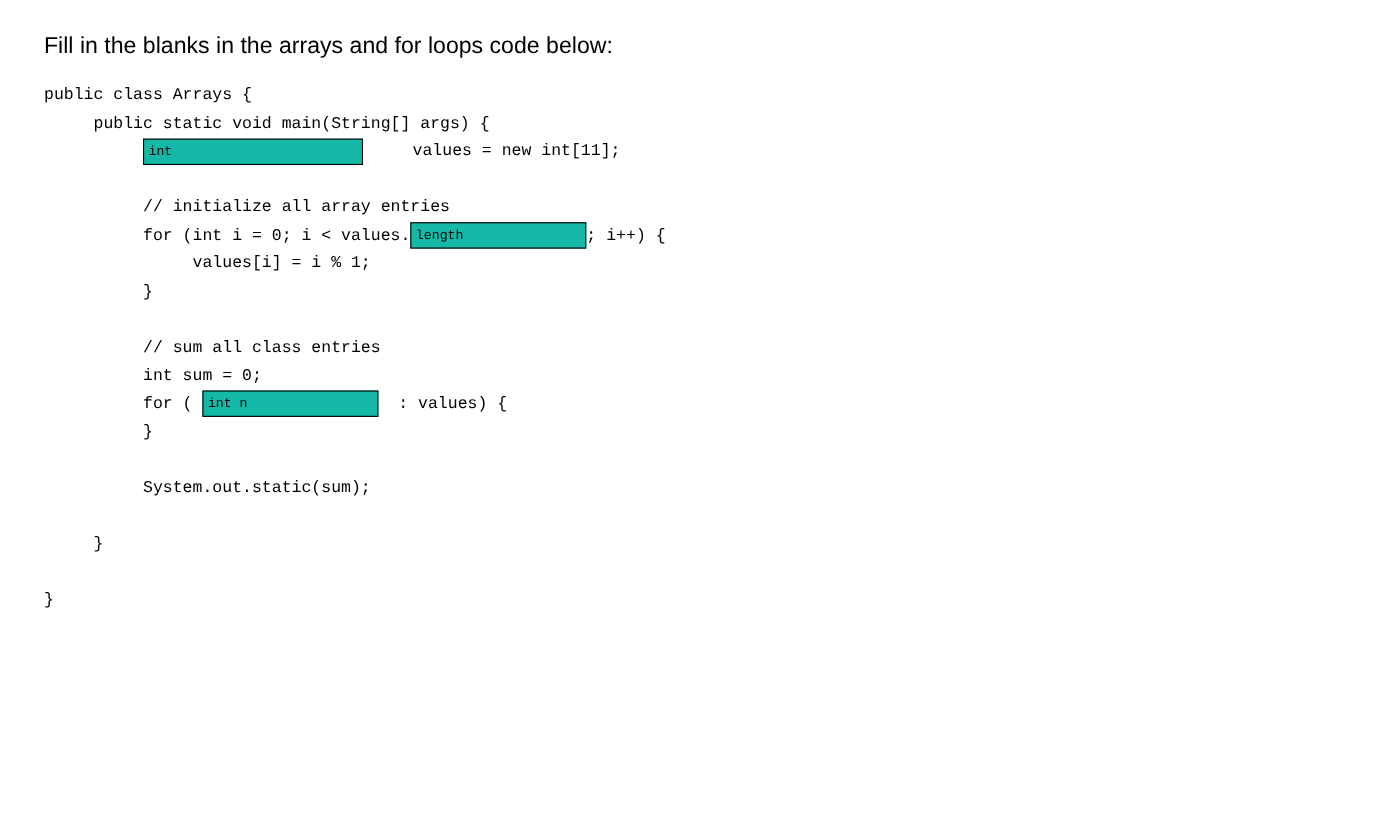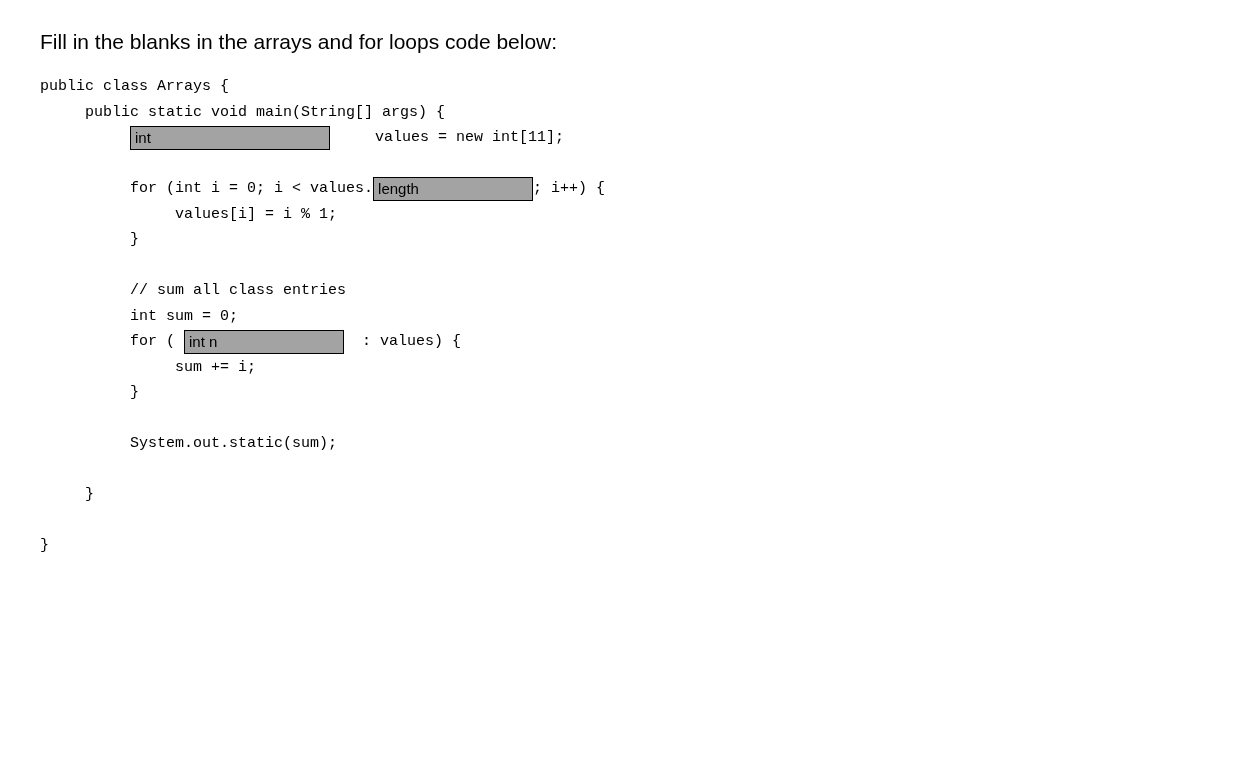--- a/index.html
+++ b/index.html
@@ -32,23 +32,23 @@
     .code-line {
       display: flex;
       align-items: center;
       white-space: pre;
     }
 
     .blank-input {
       display: inline-block;
       border: 1px solid #000;
       padding: 1px 4px;
-      font-family: Liberation Sans, sans-serif;
-      font-size: 15px;
-      background: #a3a3a3;
+      font-family: Liberation Mono, monospace;
+      font-size: 12px;
+      background: #14b8a6;
       color: #000;
       height: 24px;
       vertical-align: middle;
       outline: none;
     }
 
     .blank-input-wide {
       width: 200px;
     }
 
@@ -74,20 +74,23 @@
   <div class="code-line">
     <span>          </span>
     <input class="blank-input blank-input-wide" value="int" type="text" style="">
     <span>     values = new int[11];</span>
   </div>
 
   <div class="code-line">
     <span>&nbsp;</span>
   </div>
 
+  <div class="code-line">
+    <span>          // initialize all array entries</span>
+  </div>
 
   <div class="code-line">
     <span>          for (int i = 0; i &lt; values.</span>
     <input class="blank-input blank-input-medium" value="length" type="text" style="">
     <span>; i++) {</span>
   </div>
 
   <div class="code-line">
     <span>               values[i] = i % 1;</span>
   </div>
@@ -107,23 +110,20 @@
   <div class="code-line">
     <span>          int sum = 0;</span>
   </div>
 
   <div class="code-line">
     <span>          for ( </span>
     <input class="blank-input blank-input-medium" value="int n" type="text" style="">
     <span>  : values) {</span>
   </div>
 
-  <div class="code-line">
-    <span>               sum += i;</span>
-  </div>
 
   <div class="code-line">
     <span>          }</span>
   </div>
 
   <div class="code-line">
     <span>&nbsp;</span>
   </div>
 
   <div class="code-line">

